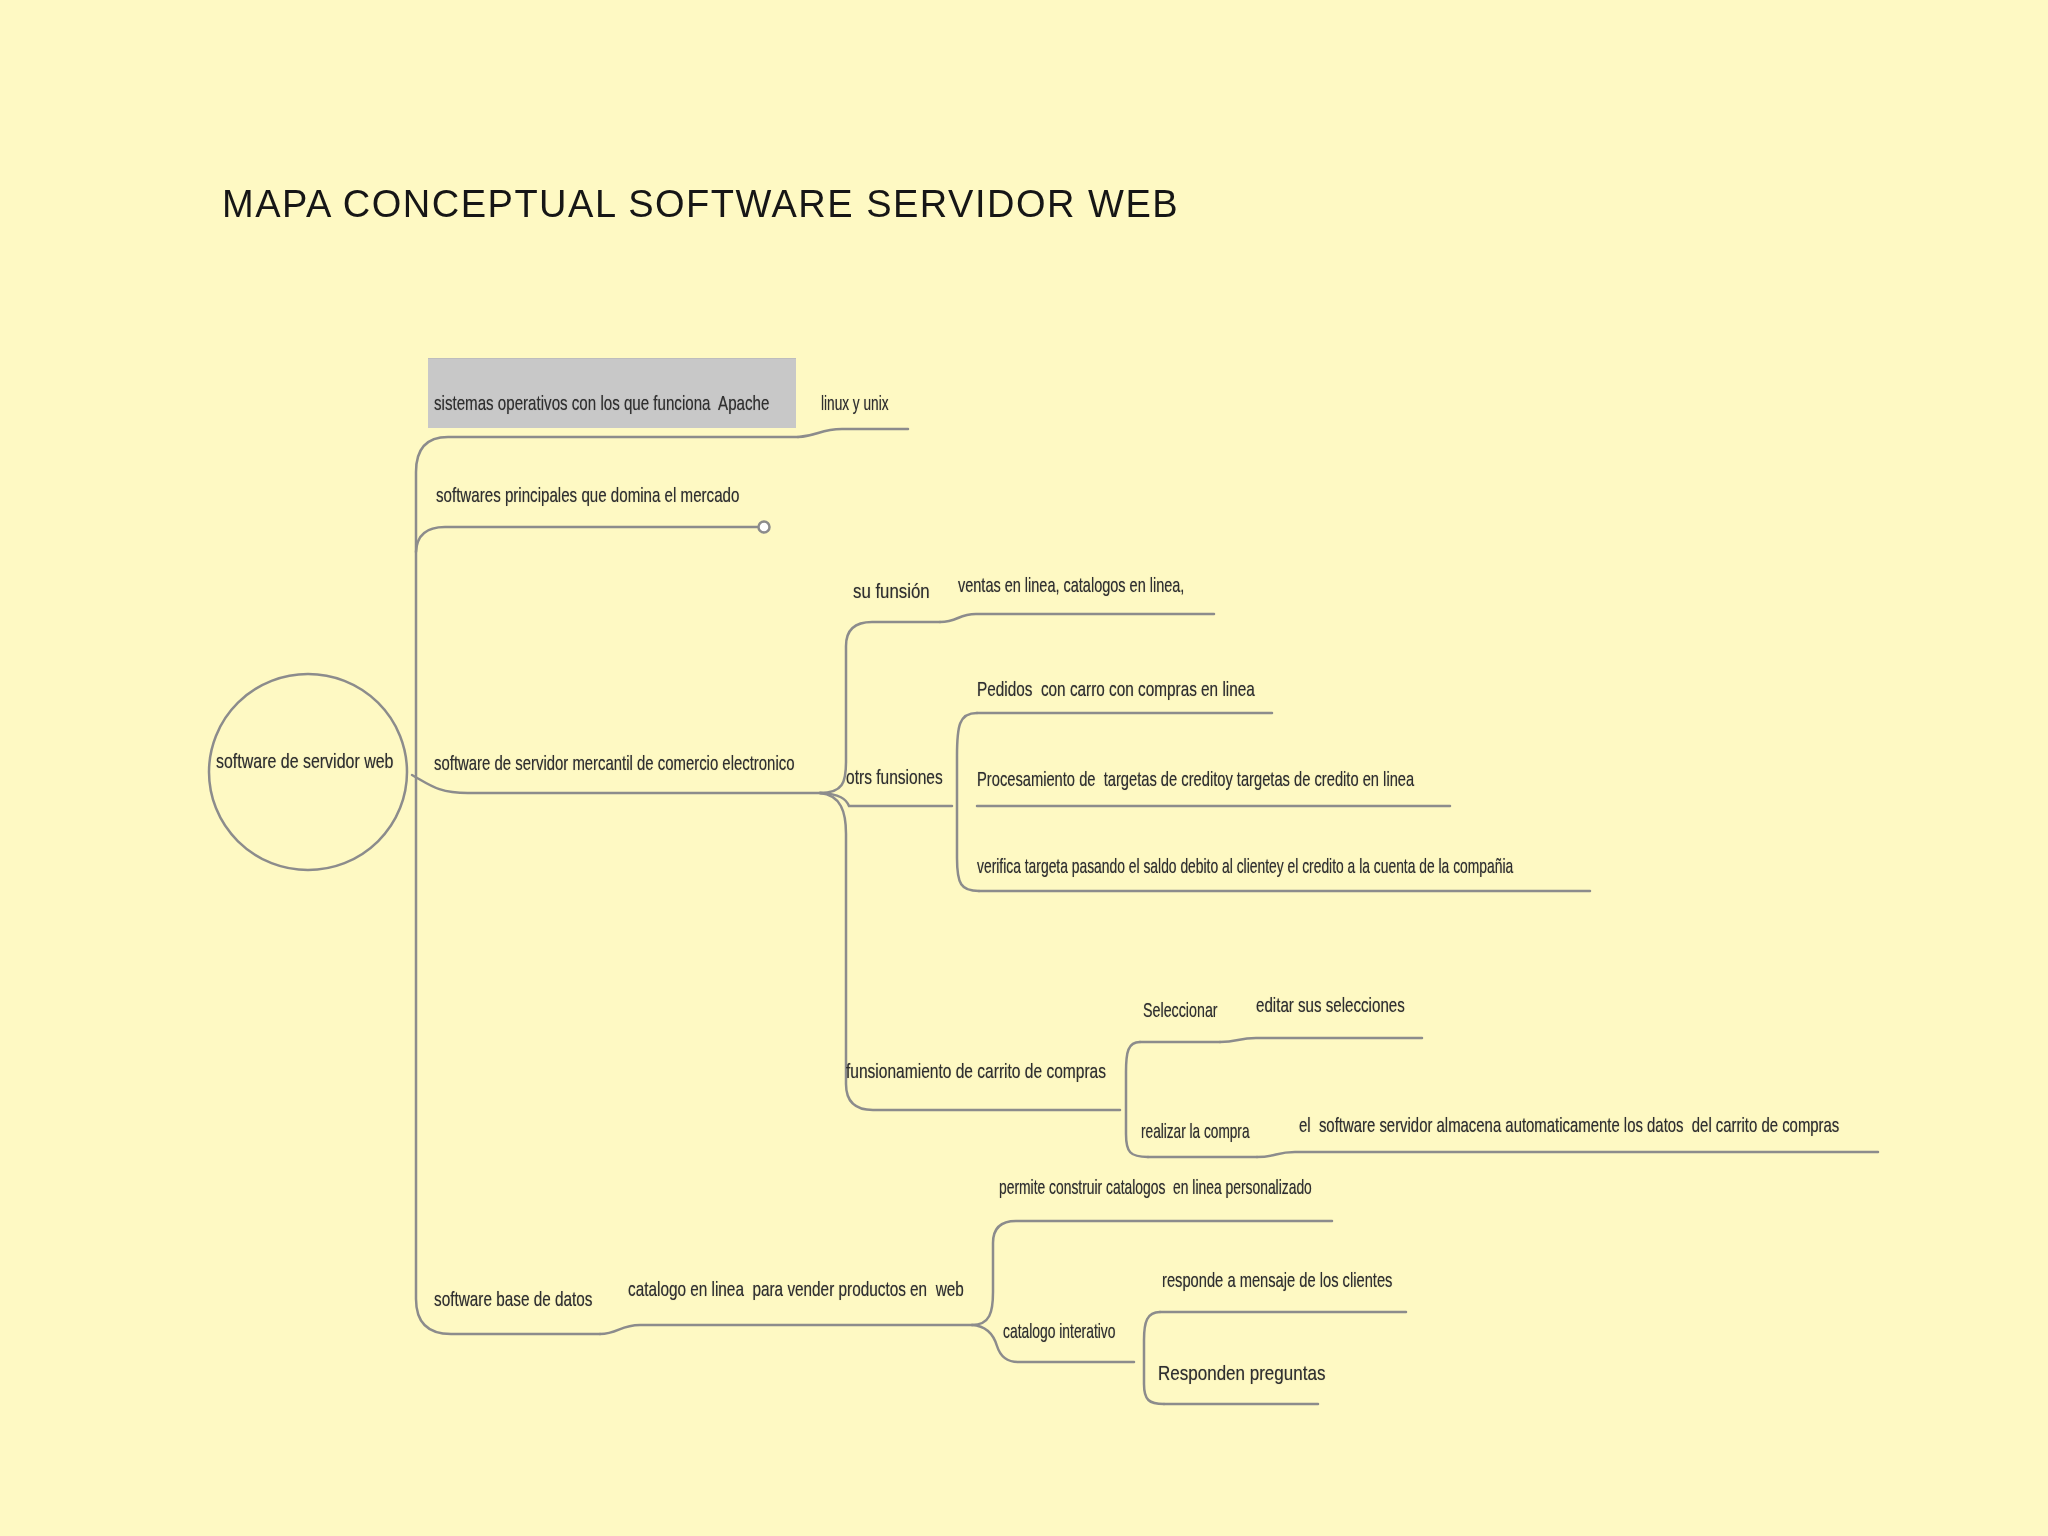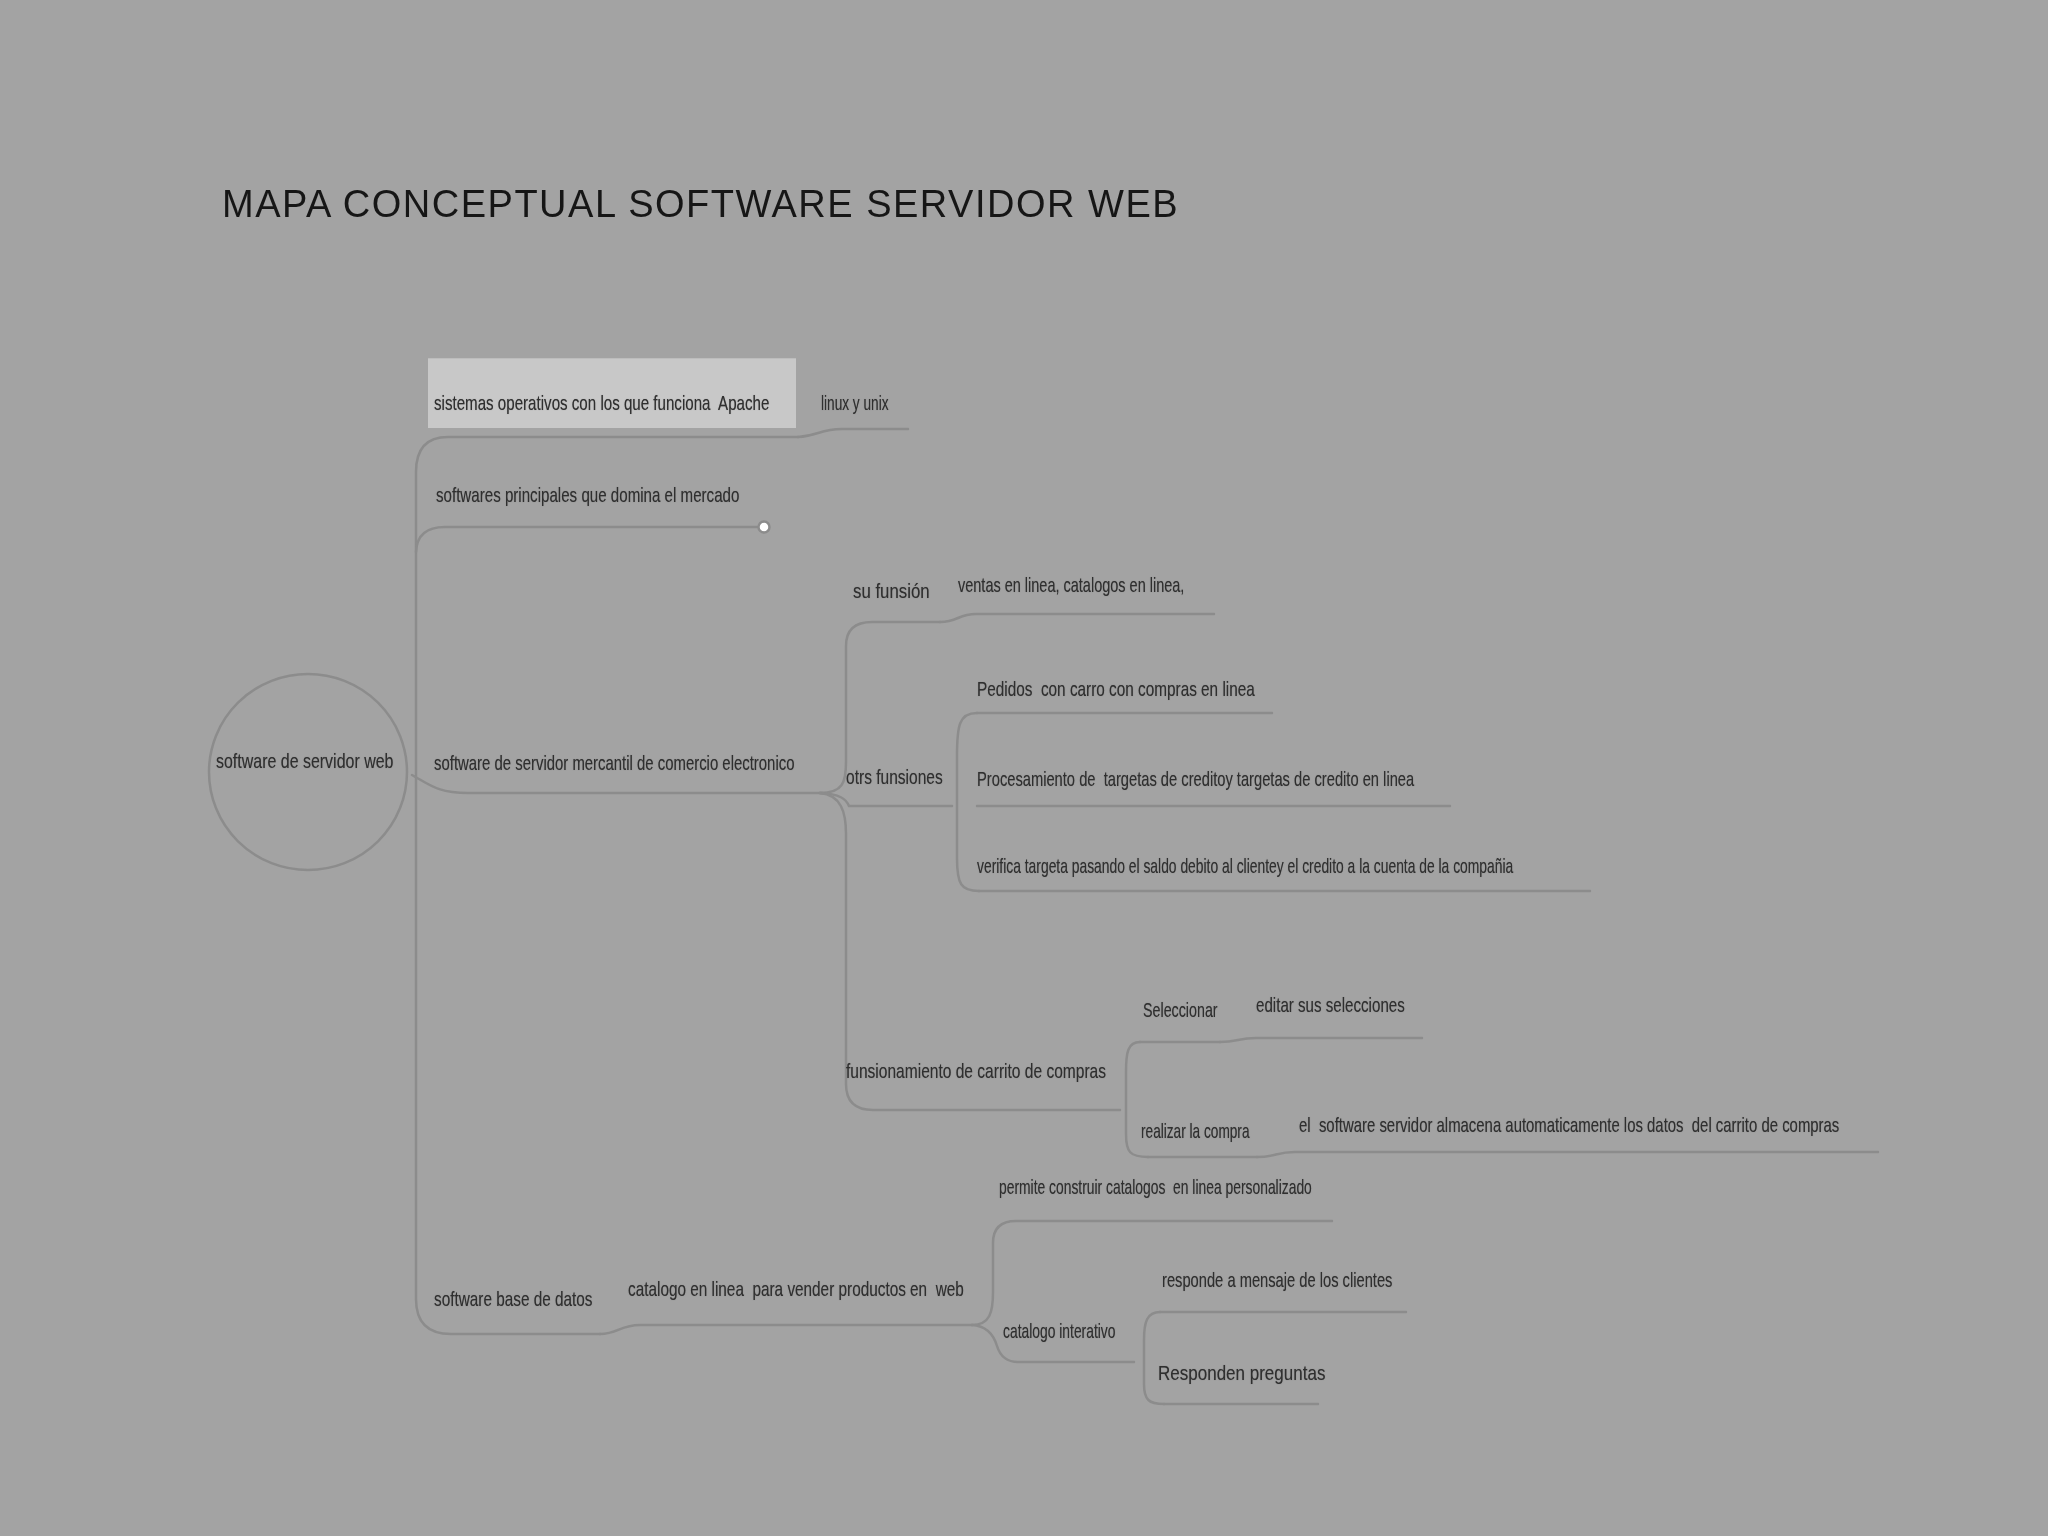--- a/index.html
+++ b/index.html
@@ -1,19 +1,19 @@
 <!DOCTYPE html>
 <html><head>
 <meta charset="utf-8">
 <style>
   html,body{margin:0;padding:0;background:#ffffff;}
   #canvas{
     position:relative;
     width:2048px;height:1536px;
-    background:#a3a3a3;
+    background:#fef9c3;
     overflow:hidden;
     font-family:"Liberation Sans", sans-serif;
   }
   #connector-svg{position:absolute;left:0;top:0;width:2048px;height:1536px;}
   .page-title{
     position:absolute;
     font-size:38px;
     letter-spacing:1.5px;
     color:#161616;
     white-space:pre;

